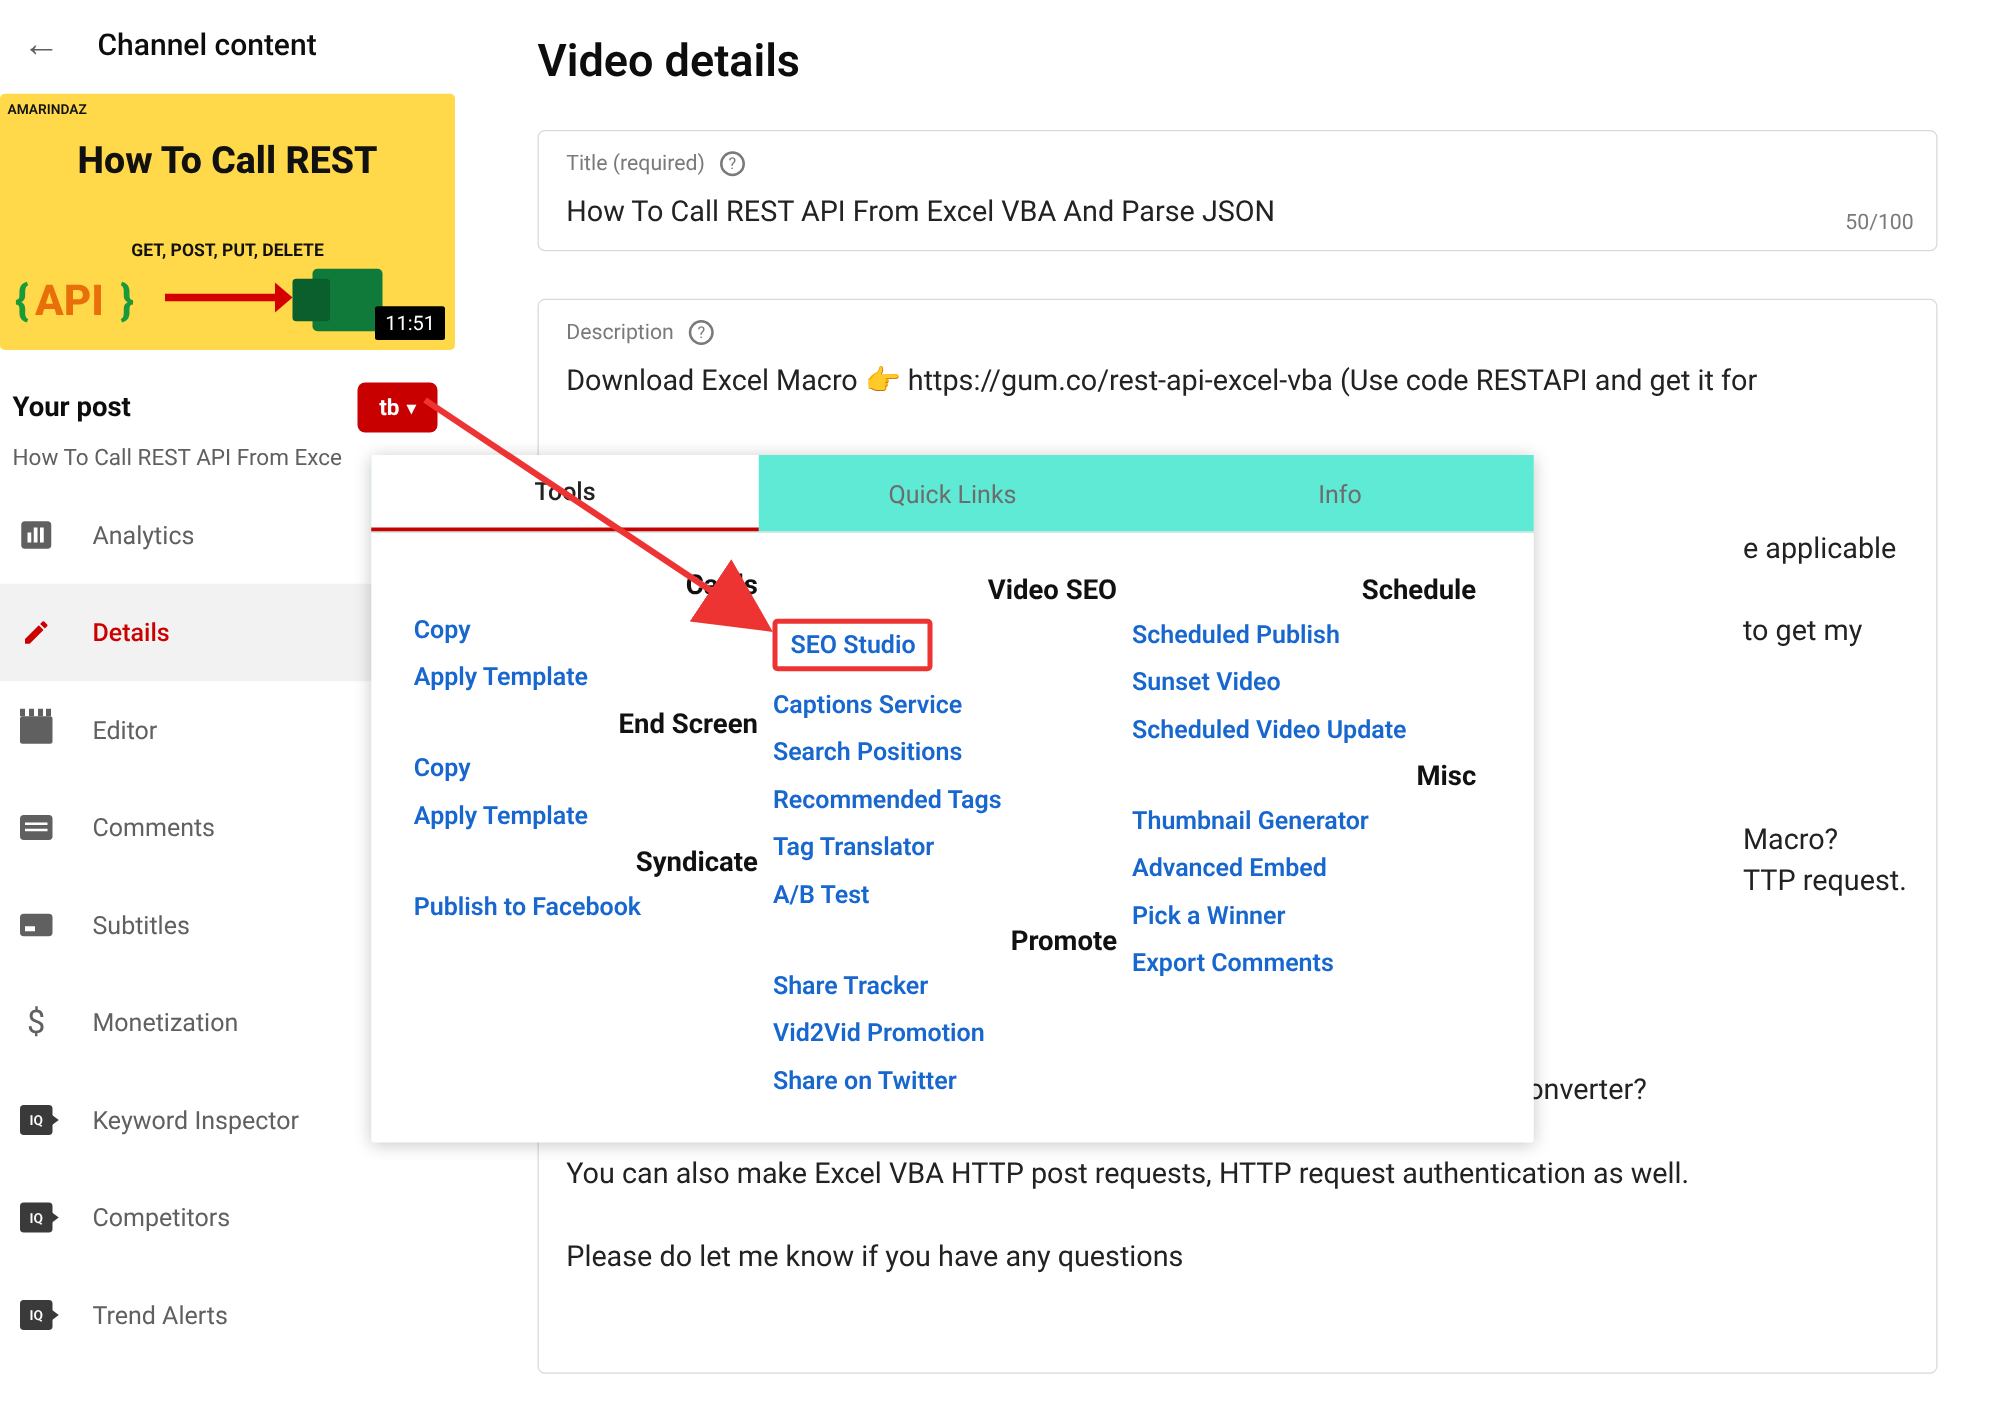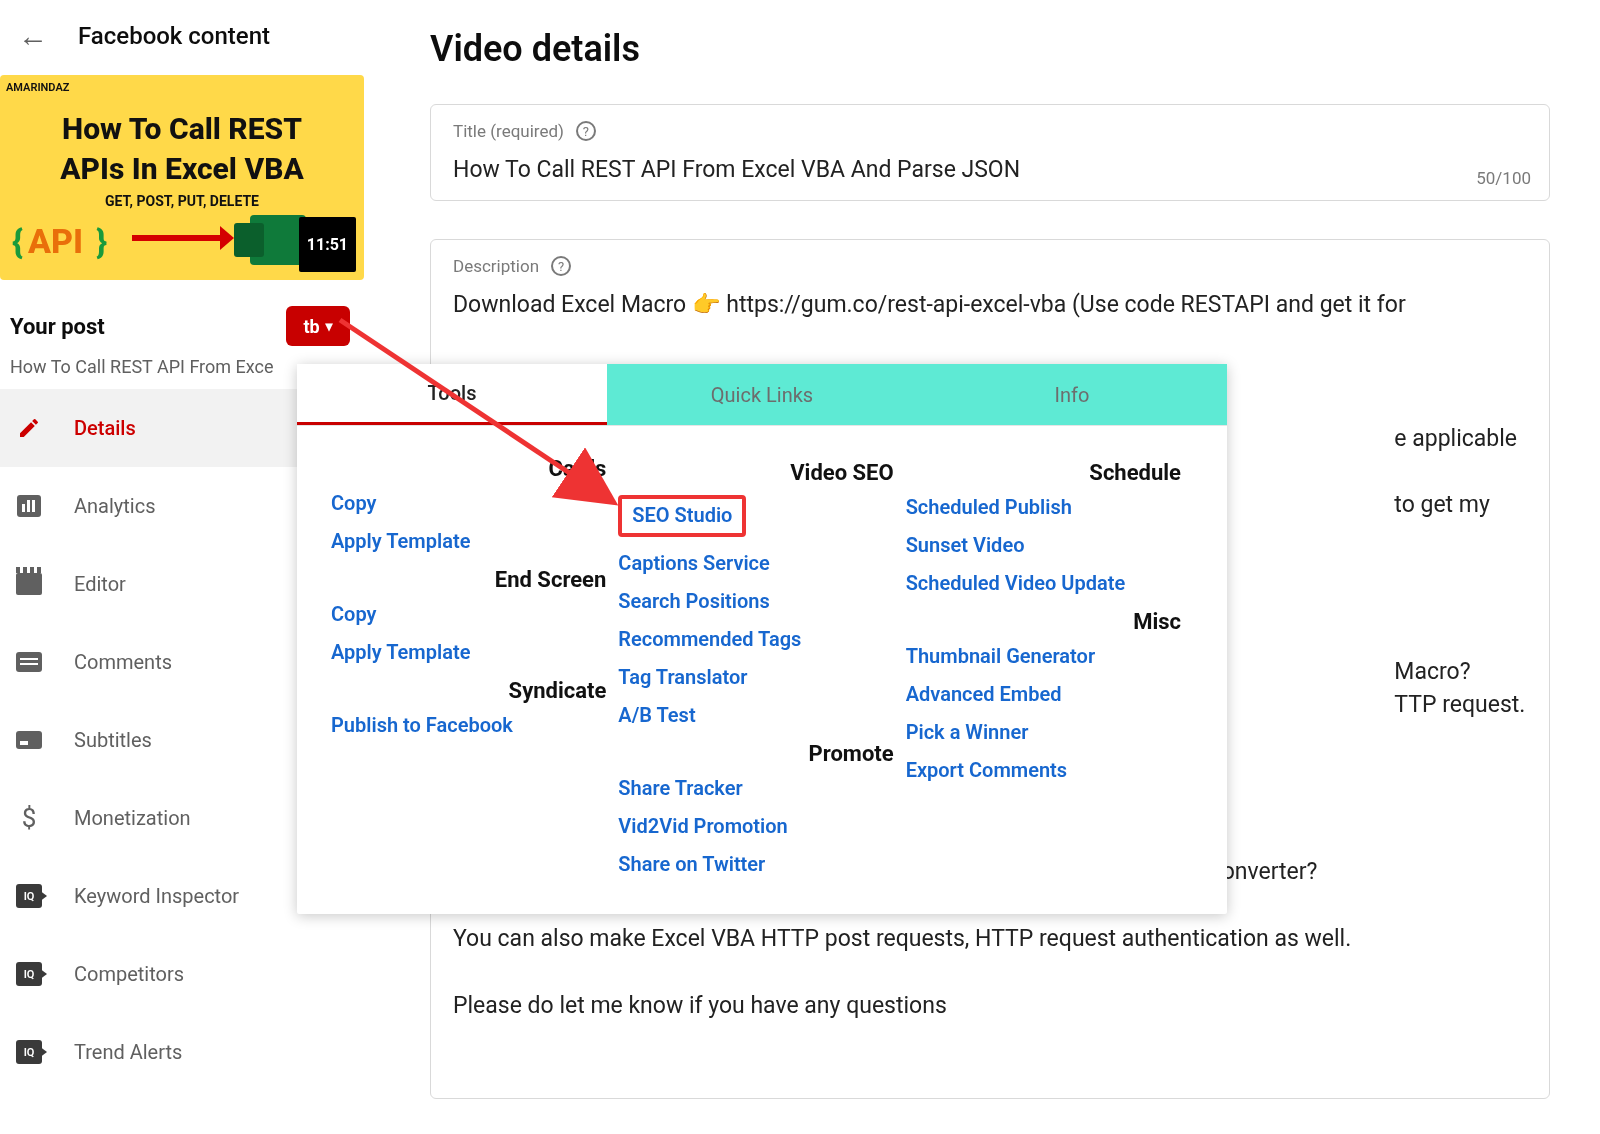--- a/index.html
+++ b/index.html
@@ -76,21 +76,21 @@
     border-left:14px solid #d40000; border-top:12px solid transparent; border-bottom:12px solid transparent;
   }
   .sb-thumb .t-excel{
     position:absolute; top:140px; left:250px; width:56px; height:50px; background:#0f7a3a; border-radius:4px;
   }
   .sb-thumb .t-excel:after{
     content:""; position:absolute; left:-16px; top:8px; width:30px; height:34px; background:#0b5f2c; border-radius:3px;
   }
   .sb-thumb .t-dur{
     position:absolute; right:8px; bottom:8px; background:#000; color:#fff;
-    font-size:16px; font-weight:700; padding:18px 8px; border-radius:2px;
+    font-size:16px; font-weight:400; padding:4px 8px; border-radius:2px;
   }
 
   .sb-title-row{
     display:flex; align-items:center; justify-content:space-between;
     padding: 26px 10px 6px 10px;
   }
   .sb-yourvideo{ font-size:22px; font-weight:700; color:#0d0d0d;}
   .sb-tubebuddy{
     width:64px; height:40px; background:#c80000; border-radius:6px;
     display:flex; align-items:center; justify-content:center; color:#fff; font-weight:700; font-size:18px;
@@ -194,59 +194,58 @@
   .anno-arrow{
     position:absolute; z-index:60; pointer-events:none;
   }
 </style>
 </head>
 <body>
 
 <div class="sidebar">
   <div class="sb-header">
     <span class="sb-back">←</span>
-    <span class="sb-title">Facebook content</span>
+    <span class="sb-title">Channel content</span>
   </div>
 
   <div class="sb-thumb">
     <span class="t-brand">AMARINDAZ</span>
     <span class="t-line1">How To Call REST</span>
-    <span class="t-line2">APIs In Excel VBA</span>
     <span class="t-line3">GET, POST, PUT, DELETE</span>
     <span class="t-brace-l">{</span>
     <span class="t-api">API</span>
     <span class="t-brace-r">}</span>
     <span class="t-arrow"></span>
     <span class="t-excel"></span>
     <span class="t-dur">11:51</span>
   </div>
 
   <div class="sb-title-row">
     <span class="sb-yourvideo">Your post</span>
     <span class="sb-tubebuddy">
       <span>tb</span>
       <span class="chev">▾</span>
     </span>
   </div>
   <div class="sb-subtitle">How To Call REST API From Exce</div>
 
   <nav class="sb-nav">
+    <div class="sb-item">
+      <span class="sb-ico">
+          <span class="ico-box bars"></span>
+        </span>
+      <span class="sb-label">Analytics</span>
+    </div>
     <div class="sb-item active">
       <span class="sb-ico">
         <svg width="24" height="24" viewBox="0 0 24 24">
             <path fill="#cc0000" d="M3 17.25V21h3.75L17.81 9.94l-3.75-3.75L3 17.25zM20.71 7.04a1 1 0 0 0 0-1.41l-2.34-2.34a1 1 0 0 0-1.41 0l-1.83 1.83 3.75 3.75 1.83-1.83z"></path>
           </svg>
       </span>
       <span class="sb-label">Details</span>
-    </div>
-    <div class="sb-item">
-      <span class="sb-ico">
-          <span class="ico-box bars"></span>
-        </span>
-      <span class="sb-label">Analytics</span>
     </div>
     <div class="sb-item">
       <span class="sb-ico">
           <span class="ico-film"></span>
         </span>
       <span class="sb-label">Editor</span>
     </div>
     <div class="sb-item">
       <span class="sb-ico">
           <span class="ico-comment"></span>

